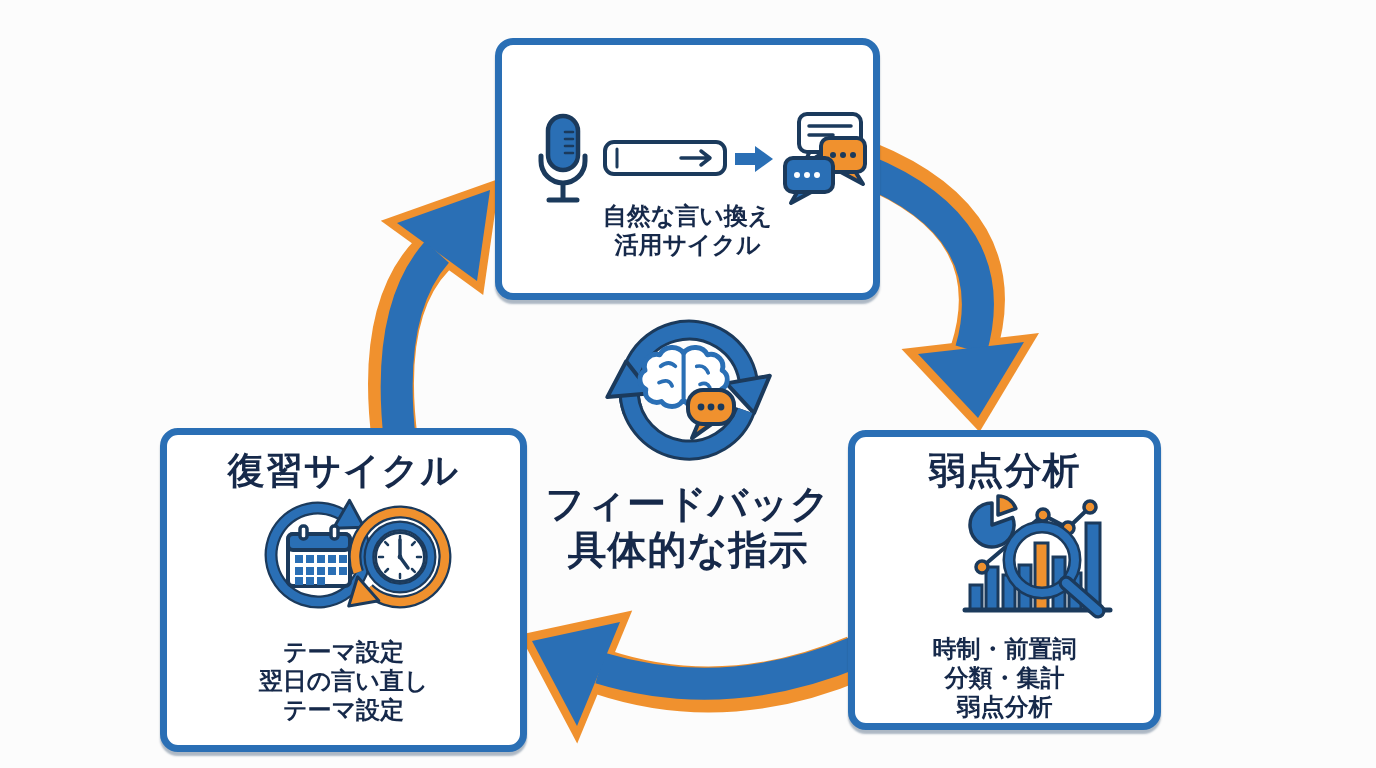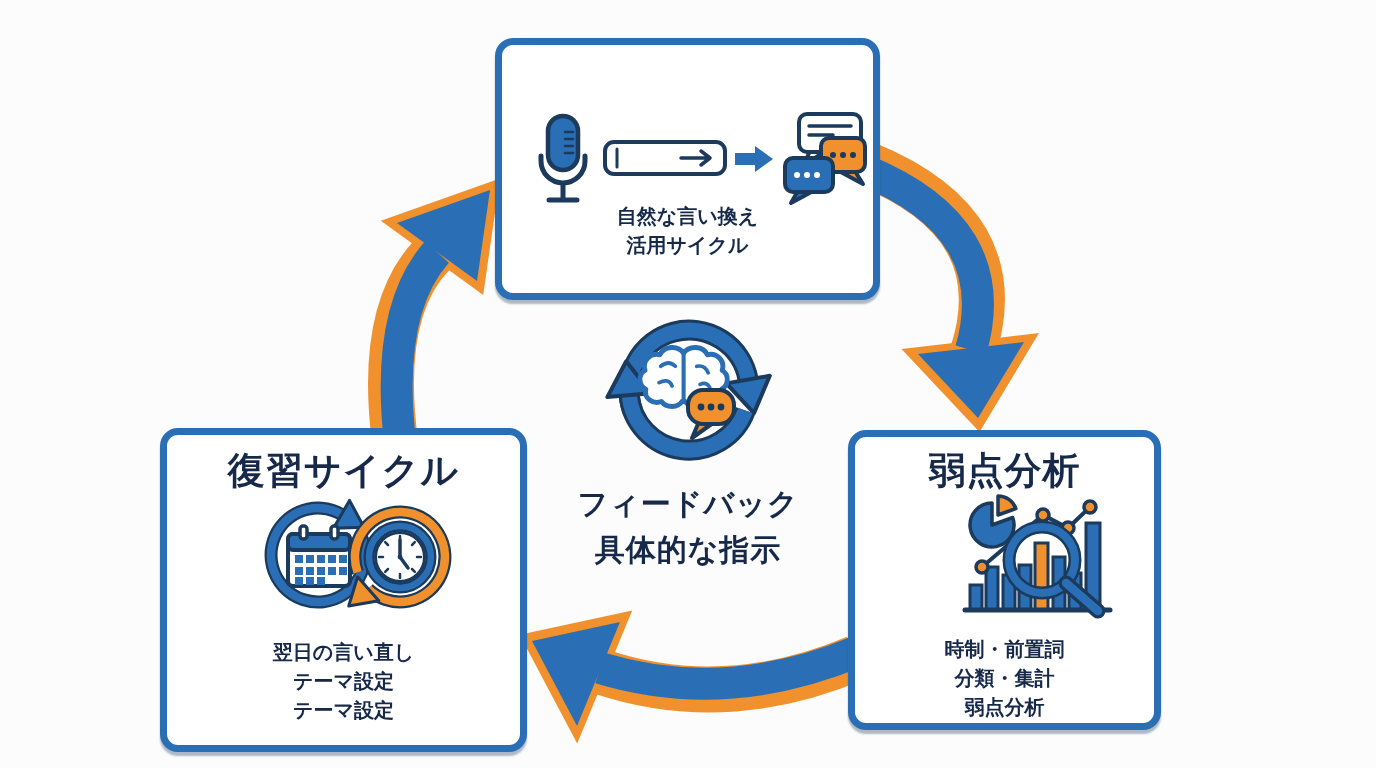--- a/index.html
+++ b/index.html
@@ -25,26 +25,26 @@
   }
   .box-top{left:495px;top:38px;width:385px;height:262px;}
   .box-right{left:848px;top:430px;width:313px;height:300px;}
   .box-left{left:160px;top:428px;width:367px;height:324px;}
   .box-title{
     position:absolute;left:0;right:0;text-align:center;
     font-size:37px;font-weight:800;color:var(--text);letter-spacing:1px;
   }
   .details{
     position:absolute;left:0;right:0;text-align:center;
-    font-size:20px;font-weight:700;line-height:29px;color:var(--text);
+    font-size:24px;font-weight:700;line-height:29px;color:var(--text);
   }
   .icon{position:absolute;z-index:3;}
   .center-title{
     position:absolute;left:468px;top:481px;width:440px;z-index:2;
-    text-align:center;font-size:30px;line-height:46px;font-weight:800;
+    text-align:center;font-size:39px;line-height:46px;font-weight:800;
     color:var(--text);letter-spacing:1px;
   }
   .center-title span{display:block;}
 </style>
 </head>
 <body>
 
 <div class="stage">
 
   <svg class="arrows" width="1376" height="768" viewBox="0 0 1376 768">
@@ -144,22 +144,22 @@
       <circle class="sn nf" stroke-width="13" cx="82" cy="65" r="33"></circle>
       <circle class="sb nf" stroke-width="8" cx="82" cy="65" r="33"></circle>
       <path class="sn nf" stroke-width="15" stroke-linecap="round" d="M106 88 L138 116"></path>
       <path class="sb nf" stroke-width="8.5" stroke-linecap="round" d="M106 88 L138 116"></path>
     </g>
   </svg>
 
   <div class="box box-left">
     <div class="box-title" style="top:11px">復習サイクル</div>
     <div class="details" style="top:203px">
+      <div>テーマ設定</div>
       <div>翌日の言い直し</div>
-      <div>テーマ設定</div>
       <div>テーマ設定</div>
     </div>
   </div>
 
   <svg class="icon" style="left:268px;top:498px" width="185" height="120" viewBox="0 0 185 120">
     <g>
       <path class="sn nf" stroke-width="13" d="M 92.6 37.1 A 47 47 0 1 1 73.5 16.3"></path>
       <path class="sb nf" stroke-width="8.5" d="M 92.6 37.1 A 47 47 0 1 1 73.5 16.3"></path>
       <polygon class="fb sn" stroke-width="3" stroke-linejoin="round" points="81.5,2.4 65.5,30.2 96,29.3"></polygon>
       <rect class="fw sn" stroke-width="4" x="20" y="36" width="62" height="52" rx="5"></rect>

